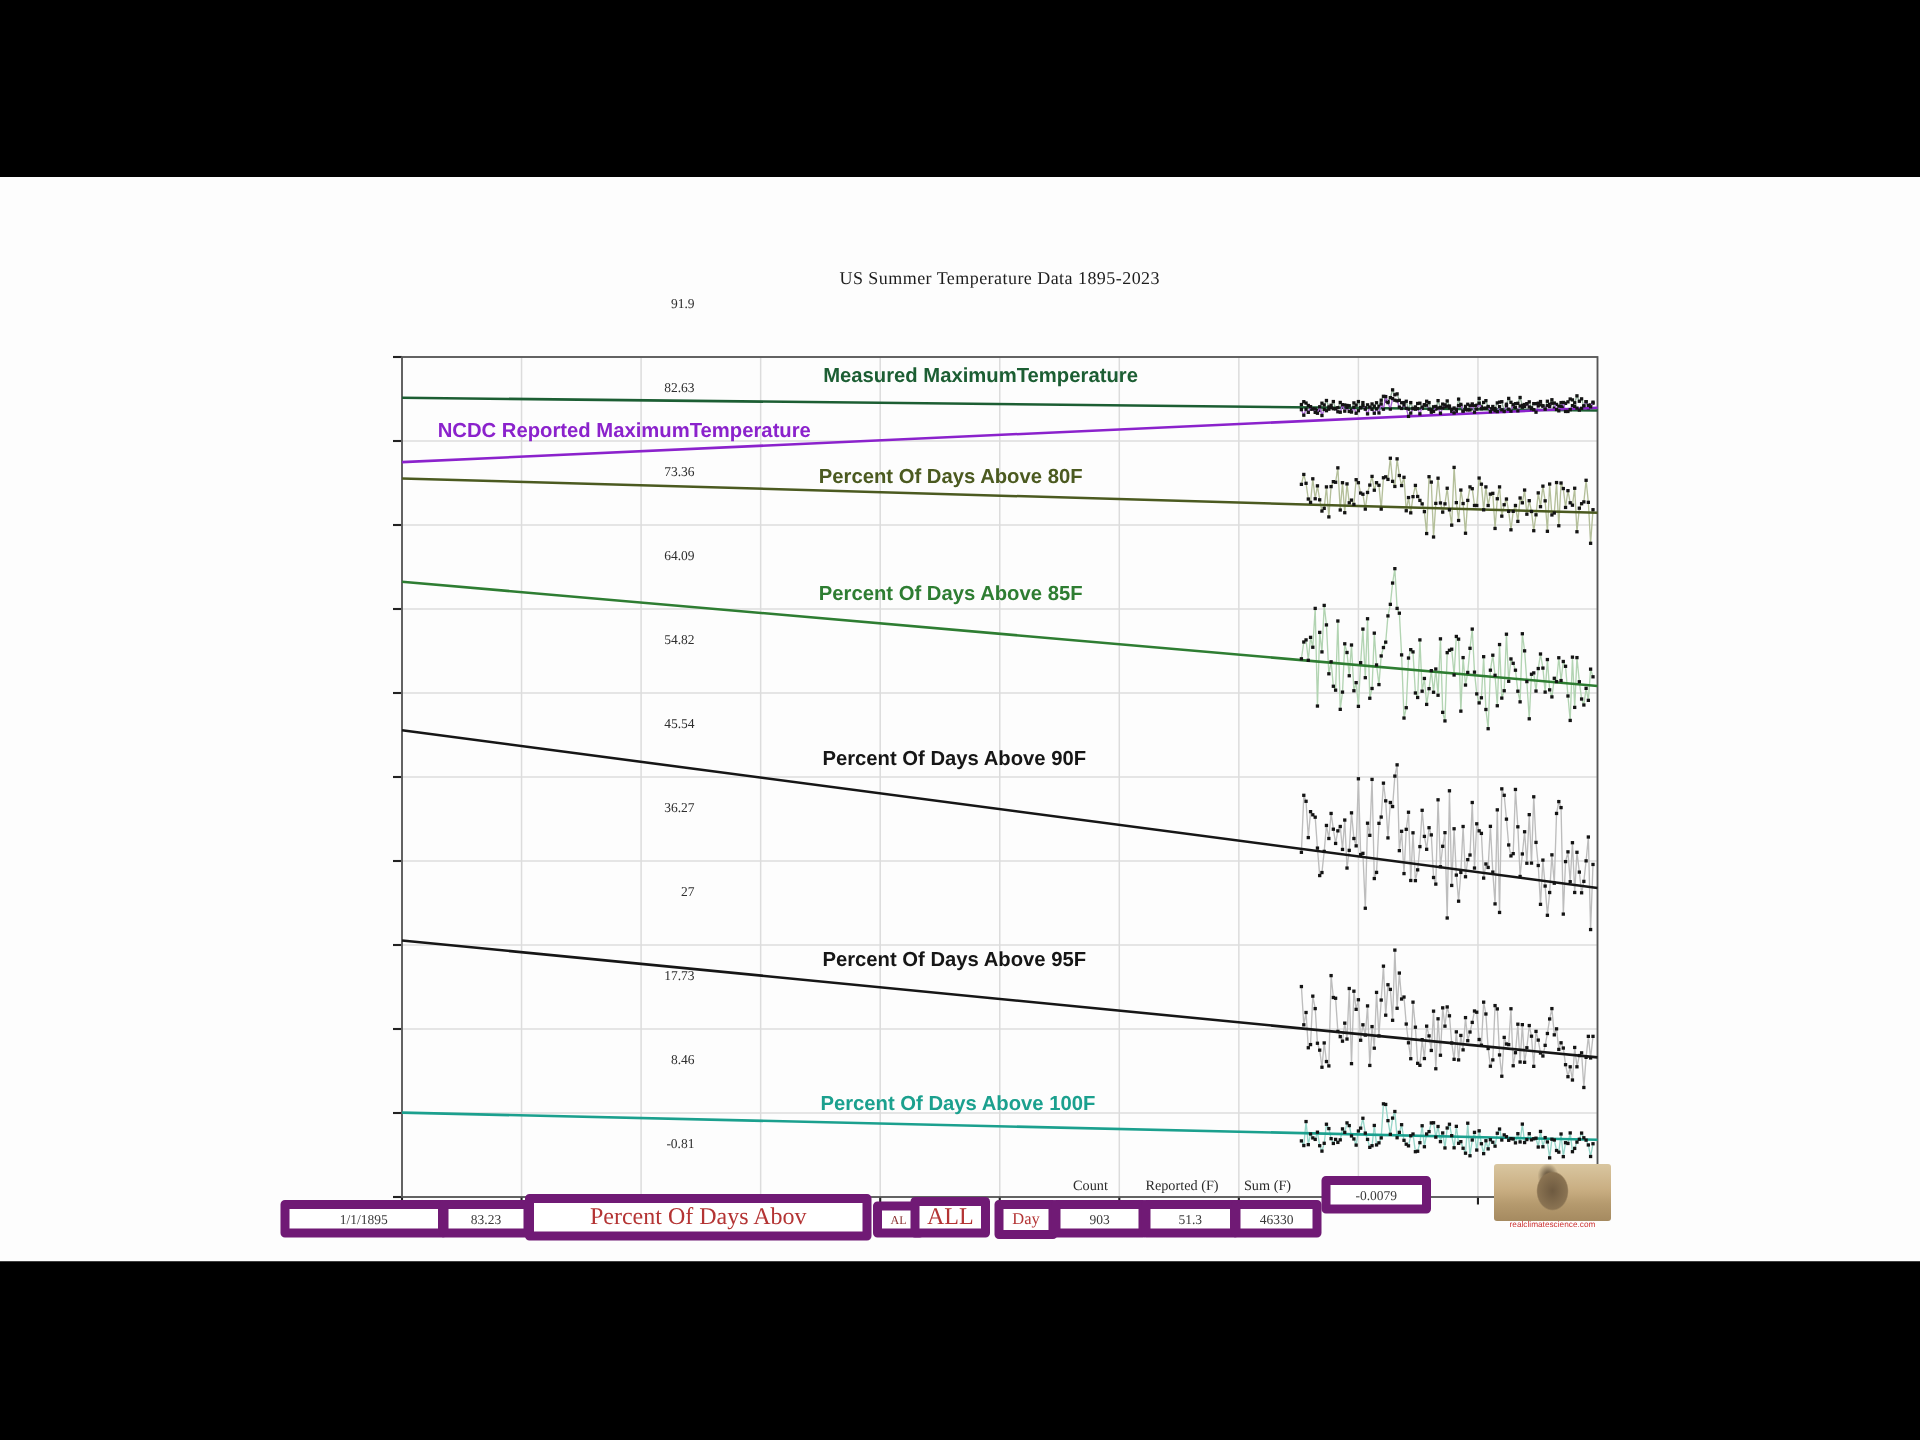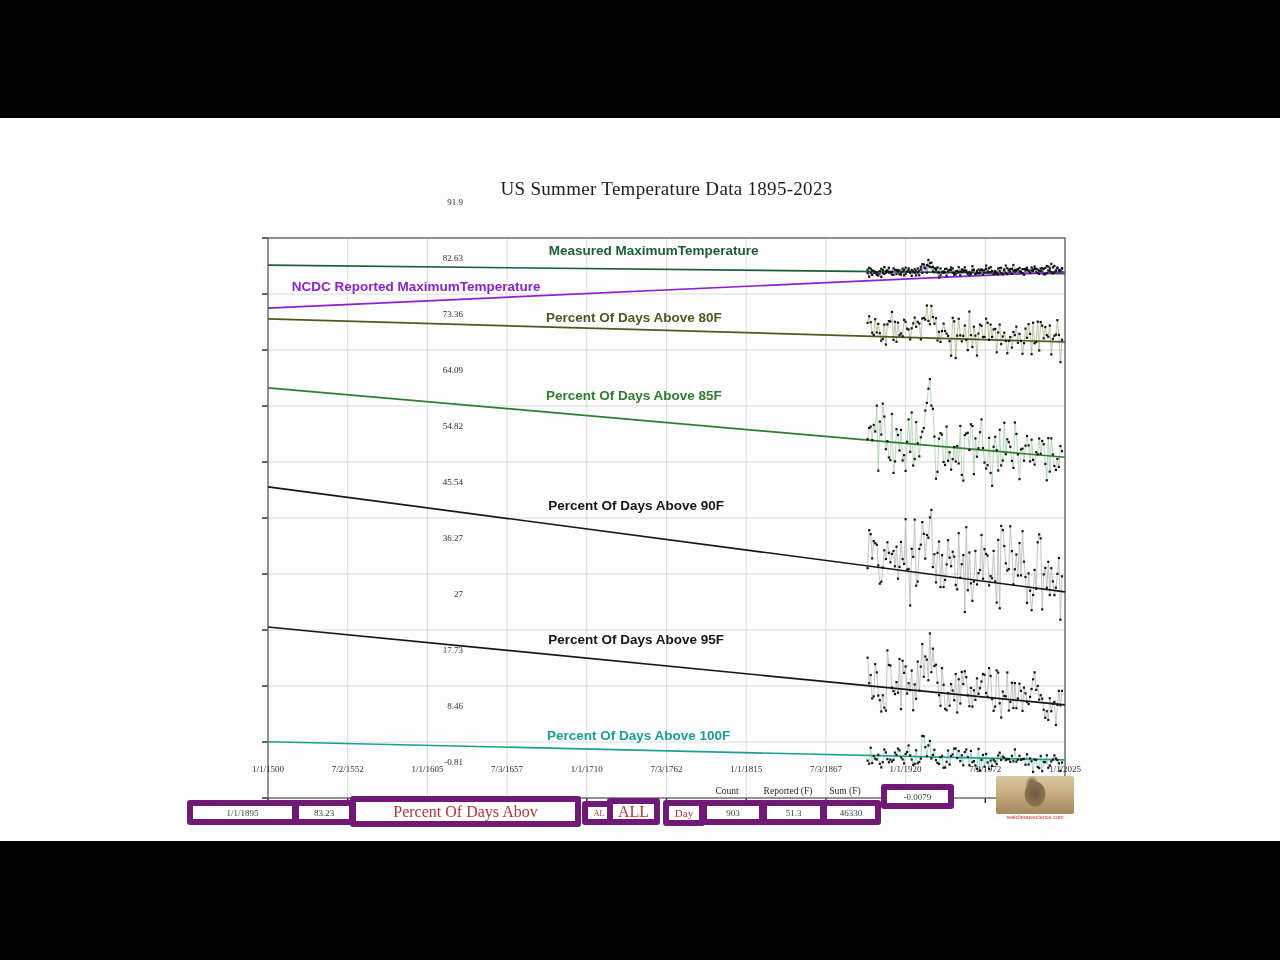--- a/index.html
+++ b/index.html
@@ -2,21 +2,21 @@
 <html><head>
 <meta charset="utf-8">
 <style>
   html,body{margin:0;padding:0;background:#000;width:1280px;height:960px;overflow:hidden;
     font-family:"Liberation Sans",sans-serif;}
   .letterbox{position:absolute;left:0;width:1280px;background:#000;}
   #lb-top{top:0;height:118px;}
   #lb-bottom{top:841px;height:119px;}
   #stage{position:absolute;top:118px;left:0;width:1280px;height:723px;background:#fdfdfd;}
   #chart-title{position:absolute;left:268px;top:60px;width:797px;text-align:center;
-    font-family:"Liberation Serif",serif;font-size:19px;color:#1d1d1d;letter-spacing:.3px;}
+    font-family:"Liberation Serif",serif;font-size:12px;color:#1d1d1d;letter-spacing:.3px;}
   #plot{position:absolute;left:268px;top:84px;width:797px;height:428px;margin-top:36px;}
   #chart-svg{overflow:visible;display:block;}
   #y-ticks{position:absolute;right:805px;top:84px;width:50px;height:560px;}
   .ytick{position:absolute;right:12px;text-align:right;font-family:"Liberation Serif",serif;
     font-size:9px;color:#2e2e2e;}
   #x-ticks{position:absolute;left:268px;top:646px;width:797px;height:14px;}
   .xtick{position:absolute;transform:translateX(-50%);font-family:"Liberation Serif",serif;
     font-size:9px;color:#2e2e2e;white-space:nowrap;}
   .fld{position:absolute;border:6px solid #701a75;border-radius:3px;background:#fff;
     display:flex;align-items:center;justify-content:center;
@@ -1032,33 +1032,20 @@
         <text x="385.7" y="16.8" fill="#1c5e33" text-anchor="middle" font-weight="bold" font-size="13.5" font-family="&quot;Liberation Sans&quot;,sans-serif">Measured MaximumTemperature</text>
         <text x="148.2" y="53.2" fill="#8b22cc" text-anchor="middle" font-weight="bold" font-size="13.5" font-family="&quot;Liberation Sans&quot;,sans-serif">NCDC Reported MaximumTemperature</text>
         <text x="365.8" y="84.0" fill="#4b5a20" text-anchor="middle" font-weight="bold" font-size="13.5" font-family="&quot;Liberation Sans&quot;,sans-serif">Percent Of Days Above 80F</text>
         <text x="365.8" y="161.8" fill="#2e7d32" text-anchor="middle" font-weight="bold" font-size="13.5" font-family="&quot;Liberation Sans&quot;,sans-serif">Percent Of Days Above 85F</text>
         <text x="368.2" y="272.1" fill="#161616" text-anchor="middle" font-weight="bold" font-size="13.5" font-family="&quot;Liberation Sans&quot;,sans-serif">Percent Of Days Above 90F</text>
         <text x="368.2" y="406.0" fill="#161616" text-anchor="middle" font-weight="bold" font-size="13.5" font-family="&quot;Liberation Sans&quot;,sans-serif">Percent Of Days Above 95F</text>
         <text x="370.6" y="502.3" fill="#1ba08e" text-anchor="middle" font-weight="bold" font-size="13.5" font-family="&quot;Liberation Sans&quot;,sans-serif">Percent Of Days Above 100F</text>
       </svg>
   </div>
 
-  <div id="x-ticks">
-      <div class="xtick" style="left: 0px;">1/1/1500</div>
-      <div class="xtick" style="left: 79.7px;">7/2/1552</div>
-      <div class="xtick" style="left: 159.4px;">1/1/1605</div>
-      <div class="xtick" style="left: 239.1px;">7/3/1657</div>
-      <div class="xtick" style="left: 318.8px;">1/1/1710</div>
-      <div class="xtick" style="left: 398.5px;">7/3/1762</div>
-      <div class="xtick" style="left: 478.2px;">1/1/1815</div>
-      <div class="xtick" style="left: 557.9px;">7/3/1867</div>
-      <div class="xtick" style="left: 637.6px;">1/1/1920</div>
-      <div class="xtick" style="left: 717.3px;">7/2/1972</div>
-      <div class="xtick" style="left: 797px;">1/1/2025</div>
-    </div>
 
   <div class="fld" id="field-date">1/1/1895</div>
   <div class="fld" id="field-value">83.23</div>
   <div class="fld red" id="field-series">Percent Of Days Abov</div>
   <div class="fld" id="btn-al">AL</div>
   <div class="fld red" id="btn-all">ALL</div>
   <div class="fld red" id="btn-day">Day</div>
 
   <div class="lblrow" style="left:727px;">Count</div>
   <div class="lblrow" style="left:788px;">Reported (F)</div>

